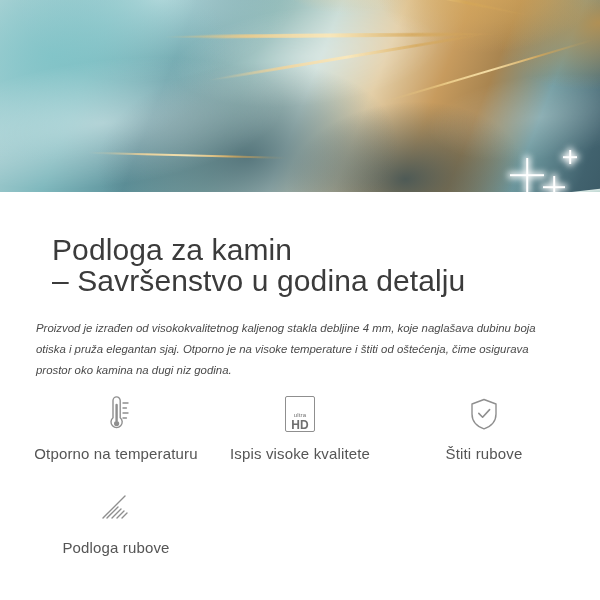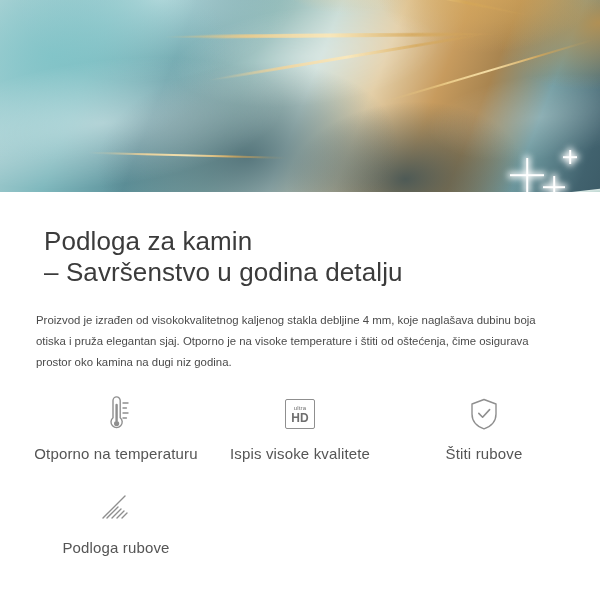--- a/index.html
+++ b/index.html
@@ -118,35 +118,36 @@
   .sp3 { left: 563px; top: 150px; width: 14px; height: 14px; }
 
   
   .content {
     position: absolute;
     left: 0; top: 218px;
     width: 600px;
     padding: 0 36px;
   }
   .headline {
-    margin: 8px;
+    margin: 16px;
     font-weight: 400;
-    font-size: 26px;
+    font-size: 30px;
     line-height: 31px;
     color: #3b3b3b;
     letter-spacing: 0.1px;
   }
   .headline .l2 { display: block; }
 
   .body-copy {
     margin: 22px 0 0 0;
     font-size: 11.4px;
     line-height: 21px;
     color: #4a4a4a;
     max-width: 535px;
+    font-style: italic;
   }
 
   
   .features {
     position: absolute;
     left: 0; top: 392px;
     width: 600px;
     padding: 0 24px;
     display: grid;
     grid-template-columns: repeat(3, 1fr);
@@ -165,25 +166,25 @@
     justify-content: center;
     margin-bottom: 9px;
   }
   .feature-label {
     font-size: 15px;
     color: #555555;
     letter-spacing: 0.15px;
   }
   svg { display: block; }
   .ultrahd {
-    width: 30px; height: 30px;
+    width: 30px; height: 36px;
     border: 1.4px solid #8f8f8f;
     border-radius: 2px;
     display: flex; flex-direction: column;
-    align-items: center; justify-content: center;
+    align-items: center; justify-content: flex-end;
     color: #6f6f6f;
     line-height: 1;
   }
   .ultrahd .u { font-size: 6px; letter-spacing: 0.2px; }
   .ultrahd .hd { font-size: 12px; font-weight: 700; margin-top: 1px; }
 </style>
 </head>
 <body>
 
 <div class="page">

